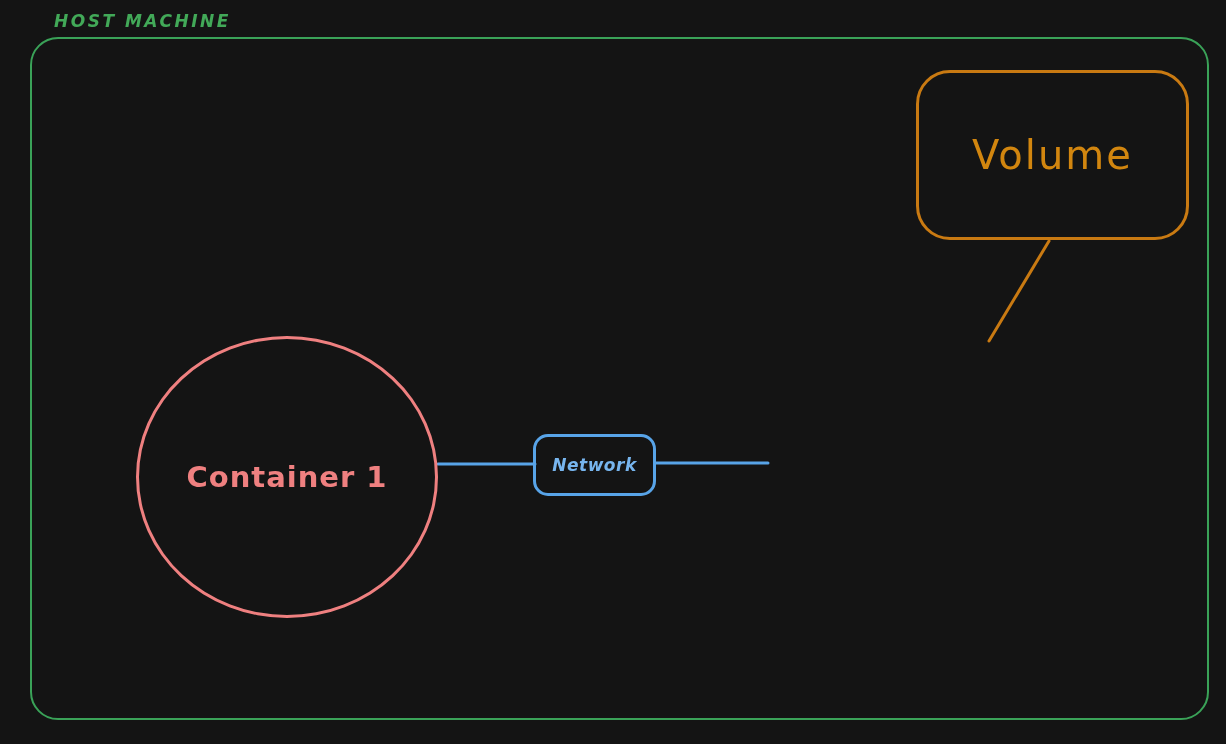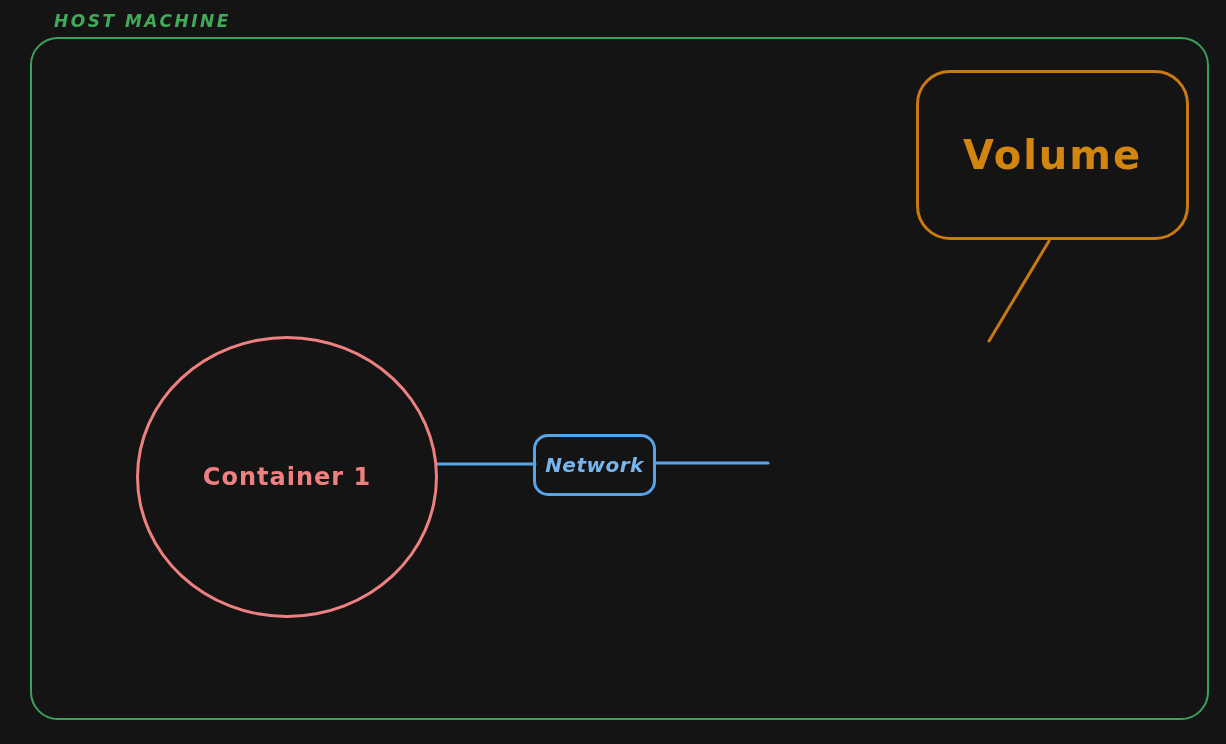--- a/index.html
+++ b/index.html
@@ -35,63 +35,63 @@
   .node-ellipse {
     position: absolute;
     border: 3px solid var(--container-stroke, #ef8080);
     border-radius: 50%;
     display: flex;
     align-items: center;
     justify-content: center;
   }
   .node-ellipse .node-label {
     color: var(--container-stroke, #ef8080);
-    font-size: 24px;
+    font-size: 29px;
     font-weight: bold;
     letter-spacing: 1px;
     white-space: nowrap;
   }
   .container-1 { left: 128px; top: 336px; width: 302px; height: 282px; }
   .container-2 { left: 758px; top: 322px; width: 304px; height: 284px; }
 
   
   .network-box {
     position: absolute;
     left: 525px; top: 434px;
     width: 123px; height: 62px;
     border: 3px solid var(--network-stroke, #58a4e8);
     border-radius: 15px;
     display: flex;
     align-items: center;
     justify-content: center;
   }
   .network-box .node-label {
     color: var(--network-label, #77b5ee);
-    font-size: 20px;
+    font-size: 17px;
     font-weight: bold;
     font-style: italic;
     letter-spacing: 0.5px;
     white-space: nowrap;
   }
 
   
   .volume-box {
     position: absolute;
     left: 908px; top: 70px;
     width: 273px; height: 170px;
     border: 3px solid var(--volume-stroke, #c97a12);
     border-radius: 34px;
     display: flex;
     align-items: center;
     justify-content: center;
   }
   .volume-box .node-label {
     color: var(--volume-label, #d2860f);
     font-size: 40px;
-    font-weight: bold;
+    font-weight: normal;
     letter-spacing: 2px;
     white-space: nowrap;
   }
 
   .edges-overlay {
     position: absolute;
     inset: 0;
     width: 1226px;
     height: 744px;
     pointer-events: none;

